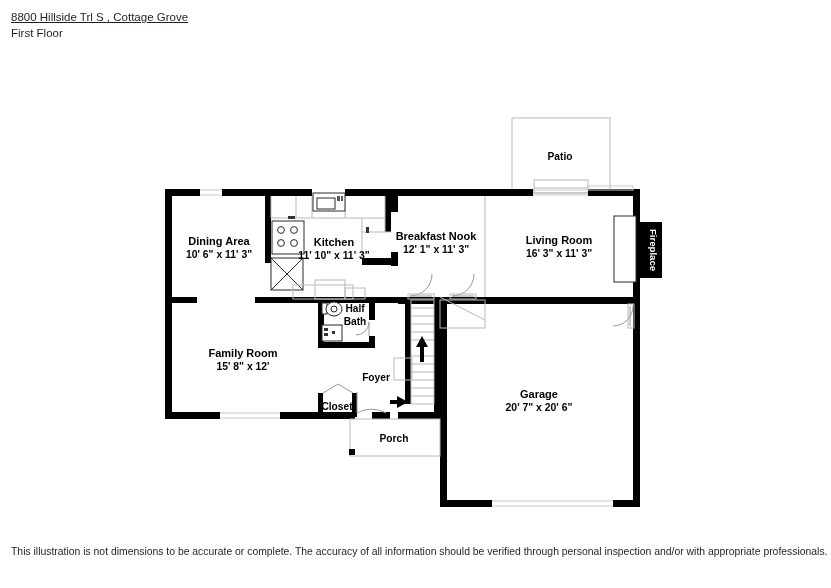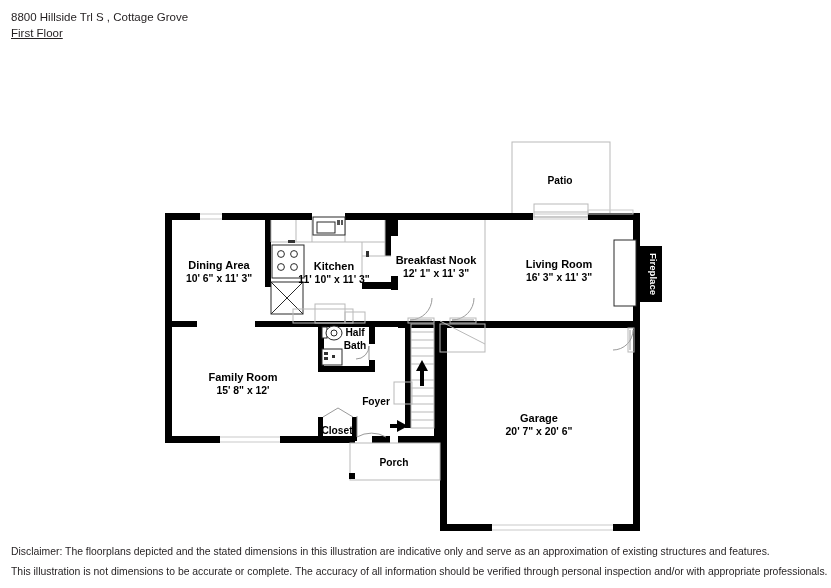--- a/index.html
+++ b/index.html
@@ -21,36 +21,35 @@
   .header {
     position: absolute;
     left: 11px;
     top: 9px;
     line-height: 16px;
   }
   .header .addr {
     font-size: 11.5px;
     color: #231f20;
     white-space: nowrap;
+    text-decoration: underline;
   }
   .header .floor {
     font-size: 11.5px;
     color: #231f20;
     white-space: nowrap;
-    text-decoration: underline;
   }
 
   
   #plan {
     position: absolute;
     left: 0;
     top: 0;
     width: 703px;
     height: 530px;
-    margin-top: 24px;
   }
 
   
   .footer {
     position: absolute;
     left: 11px;
     top: 542px;
     width: 810px;
     line-height: 20px;
   }
@@ -326,15 +325,14 @@
     <text class="rm-dim" x="243" y="370">15' 8" x 12'</text>
 
     <text class="rm-name" x="539" y="398">Garage</text>
     <text class="rm-dim" x="539" y="411">20' 7" x 20' 6"</text>
   </g>
 
 </svg>
 </div>
 
 <div class="footer">
-  <div>Disclaimer: The floorplans depicted and the stated dimensions in this illustration are indicative only and serve as an approximation of existing structures and features.</div>
   <div>This illustration is not dimensions to be accurate or complete. The accuracy of all information should be verified through personal inspection and/or with appropriate professionals.</div>
 </div>
 
 </body></html>

